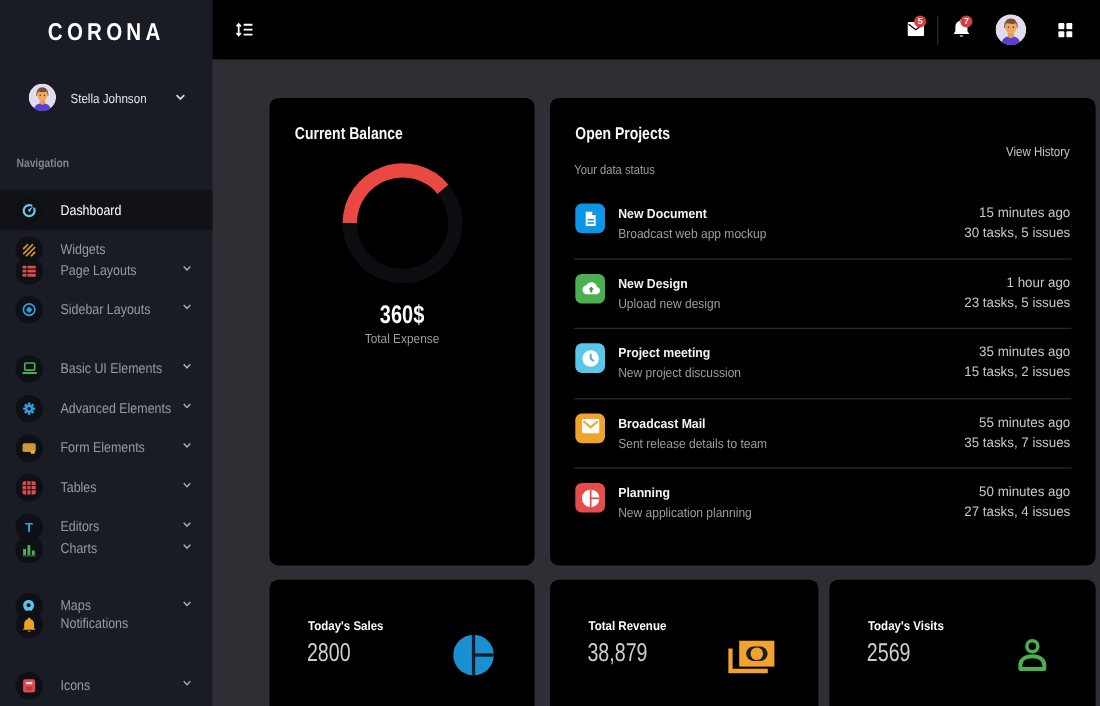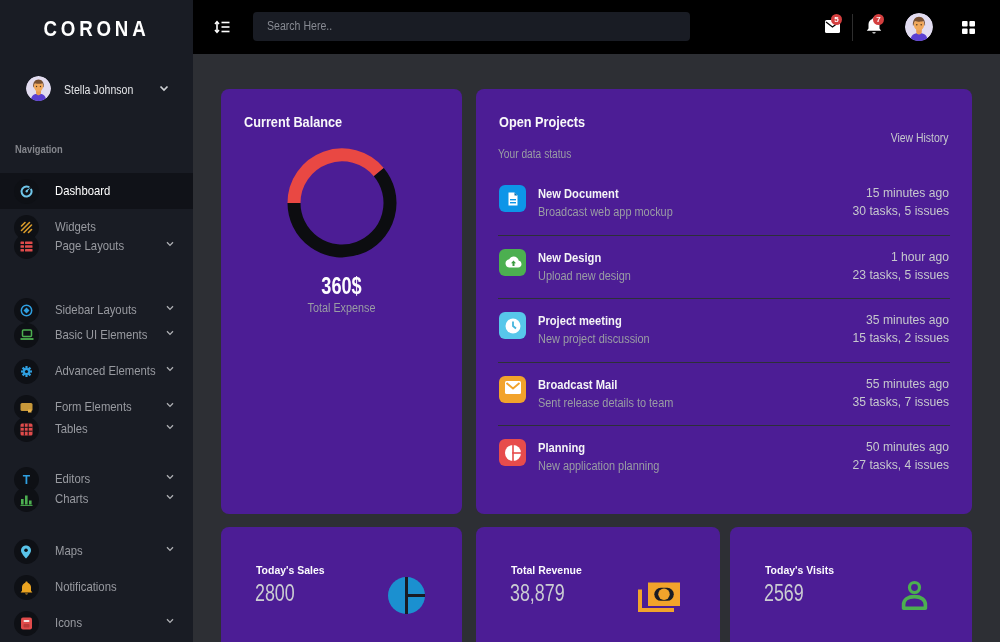--- a/index.html
+++ b/index.html
@@ -1,21 +1,21 @@
 <!DOCTYPE html>
 <html><head>
 <meta charset="utf-8">
 <style>
 * { margin:0; padding:0; box-sizing:border-box; }
 html,body { width:1000px; height:642px; overflow:hidden; background:#2d2f34; font-family:"Liberation Sans", sans-serif; }
 .abs { position:absolute; }
 #navbar { position:absolute; left:193px; top:0; width:807px; height:54px; background:#000; }
 #sidebar { position:absolute; left:0; top:0; width:193px; height:642px; background:#191c24; }
 #logo { position:absolute; left:0; top:18px; width:193px; text-align:center; color:#fff; font-size:22px; font-weight:bold; letter-spacing:4.5px; transform:scaleX(0.85); line-height:22px; }
-.card { position:absolute; background:#4c1d95; border-radius:8px; }
+.card { position:absolute; background:#000000; border-radius:8px;margin-left:24px; }
 #search { position:absolute; left:60px; top:12px; width:437px; height:29px; background:#191c24; border-radius:4px; color:#878a92; font-size:12px; line-height:29px; padding-left:14px; } #search span{display:inline-block;transform:scaleX(0.88);transform-origin:left center;}
 .menu-item { position:absolute; left:0; width:193px; height:36px; }
 .menu-item .circ { position:absolute; left:14px; top:5.5px; width:25px; height:25px; border-radius:50%; background:#0e1015; }
 .menu-item .circ svg { position:absolute; left:6px; top:6px; }
 .menu-item .label { position:absolute; left:55px; top:0; line-height:36px; font-size:13px; color:#989aa0; transform:scaleX(0.87); transform-origin:left center; white-space:nowrap; }
 .menu-item .chev { position:absolute; right:19px; top:13px; }
 .menu-item.active { background:#101218; }
 .menu-item.active .label { color:#ffffff; }
 .proj-row { position:absolute; left:23px; width:450px; height:56px; }
 .proj-icon { position:absolute; left:0; top:0; width:27px; height:27px; border-radius:6px; }
@@ -40,21 +40,20 @@
   <svg class="abs" style="left:21px;top:20px" width="16" height="14" viewBox="0 0 16 14">
     <g stroke="#fff" stroke-width="1.6" fill="none">
       <path d="M3 2.5 L3 11.5"></path>
       <path d="M1 4 L3 1.8 L5 4" fill="none"></path>
       <path d="M1 10 L3 12.2 L5 10" fill="none"></path>
       <path d="M7.5 2.5 H15.5"></path>
       <path d="M7.5 7 H15.5"></path>
       <path d="M7.5 11.5 H15.5"></path>
     </g>
   </svg>
-  <div id="search"><span>Search Here..</span></div>
 
   <svg class="abs" style="left:632px;top:20px" width="15" height="13" viewBox="0 0 15 13">
     <rect x="0" y="0" width="15" height="13" rx="1.5" fill="#fff"></rect>
     <path d="M1 2 L7.5 7 L14 2" stroke="#000" stroke-width="1.3" fill="none"></path>
   </svg>
   <div class="abs" style="left:638px;top:14px;width:11px;height:11px;border-radius:50%;background:#d43f3f;color:#fff;font-size:8px;font-weight:bold;text-align:center;line-height:11px;">5</div>
   <div class="abs" style="left:659px;top:14px;width:1px;height:27px;background:#2e2e2e;"></div>
 
   <svg class="abs" style="left:673px;top:17px" width="16" height="18" viewBox="0 0 16 18">
     <path d="M8 0.5 C8.9 0.5 9.6 1.2 9.6 2.1 C11.9 2.8 13.5 4.8 13.5 7.3 L13.5 11.5 L15.2 13.8 L0.8 13.8 L2.5 11.5 L2.5 7.3 C2.5 4.8 4.1 2.8 6.4 2.1 C6.4 1.2 7.1 0.5 8 0.5 Z" fill="#fff"></path>
@@ -149,21 +148,21 @@
               <rect x="0.5" y="8.9" width="3.5" height="2.6" rx="0.5"></rect>
               <rect x="5" y="8.9" width="7.5" height="2.6" rx="0.5"></rect>
             </g>
           </svg>
         </div>
     <div class="label">Page Layouts</div>
     <svg class="chev" width="8" height="6" viewBox="0 0 8 6">
           <path d="M1 1.2 L4 4.4 L7 1.2" stroke="#aeb0b4" stroke-width="1.3" fill="none"></path>
         </svg>
   </div>
-      <div class="menu-item" style="top:292px">
+      <div class="menu-item" style="top:263px">
     <div class="circ">
           <svg width="13" height="13" viewBox="0 0 13 13">
             <circle cx="6.5" cy="6.5" r="5.2" stroke="#2f9fe0" stroke-width="1.5" fill="none"></circle>
             <rect x="4.4" y="4.4" width="4.2" height="4.2" fill="#2f9fe0" transform="rotate(45 6.5 6.5)"></rect>
           </svg>
         </div>
     <div class="label">Sidebar Layouts</div>
     <svg class="chev" width="8" height="6" viewBox="0 0 8 6">
           <path d="M1 1.2 L4 4.4 L7 1.2" stroke="#aeb0b4" stroke-width="1.3" fill="none"></path>
         </svg>
@@ -203,21 +202,21 @@
           <svg width="13" height="13" viewBox="0 0 13 13">
             <rect x="0.5" y="2" width="12" height="8" rx="1.5" fill="#c8983a"></rect>
             <rect x="8" y="8.5" width="3.5" height="3" fill="#e8b24a"></rect>
           </svg>
         </div>
     <div class="label">Form Elements</div>
     <svg class="chev" width="8" height="6" viewBox="0 0 8 6">
           <path d="M1 1.2 L4 4.4 L7 1.2" stroke="#aeb0b4" stroke-width="1.3" fill="none"></path>
         </svg>
   </div>
-      <div class="menu-item" style="top:411px">
+      <div class="menu-item" style="top:425px">
     <div class="circ">
           <svg width="13" height="13" viewBox="0 0 13 13">
             <rect x="0.5" y="0.5" width="12" height="12" rx="1.5" fill="#e04b4b"></rect>
             <g stroke="#0e1015" stroke-width="1">
               <path d="M0.5 4.3 H12.5"></path>
               <path d="M0.5 8.2 H12.5"></path>
               <path d="M4.3 0.5 V12.5"></path>
               <path d="M8.2 0.5 V12.5"></path>
             </g>
           </svg>
@@ -259,21 +258,21 @@
           <svg width="12" height="14" viewBox="0 0 12 14">
             <path d="M6 0.5 C9 0.5 11 2.7 11 5.5 C11 8.5 6 13.5 6 13.5 C6 13.5 1 8.5 1 5.5 C1 2.7 3 0.5 6 0.5 Z" fill="#59c3e8"></path>
             <circle cx="6" cy="5.3" r="1.8" fill="#0e1015"></circle>
           </svg>
         </div>
     <div class="label">Maps</div>
     <svg class="chev" width="8" height="6" viewBox="0 0 8 6">
           <path d="M1 1.2 L4 4.4 L7 1.2" stroke="#aeb0b4" stroke-width="1.3" fill="none"></path>
         </svg>
   </div>
-      <div class="menu-item" style="top:569px">
+      <div class="menu-item" style="top:549px">
     <div class="circ">
           <svg width="13" height="14" viewBox="0 0 13 14">
             <path d="M6.5 0.5 C7.2 0.5 7.7 1 7.7 1.7 C9.6 2.3 11 4 11 6.1 L11 9.8 L12.4 11.6 L0.6 11.6 L2 9.8 L2 6.1 C2 4 3.4 2.3 5.3 1.7 C5.3 1 5.8 0.5 6.5 0.5 Z" fill="#eba421"></path>
             <path d="M5 12.5 a1.6 1.6 0 0 0 3 0 Z" fill="#eba421"></path>
           </svg>
         </div>
     <div class="label">Notifications</div>
 
   </div>
       <div class="menu-item" style="top:605px">

